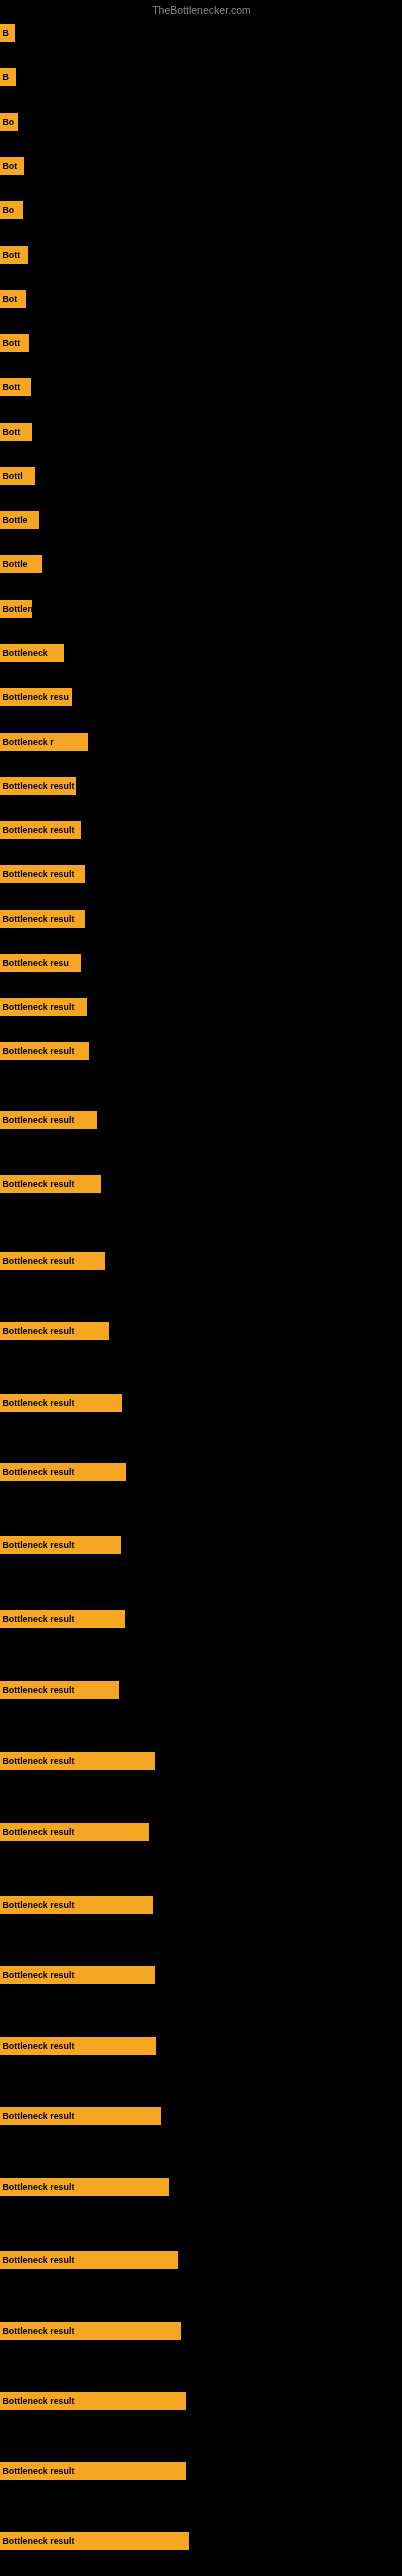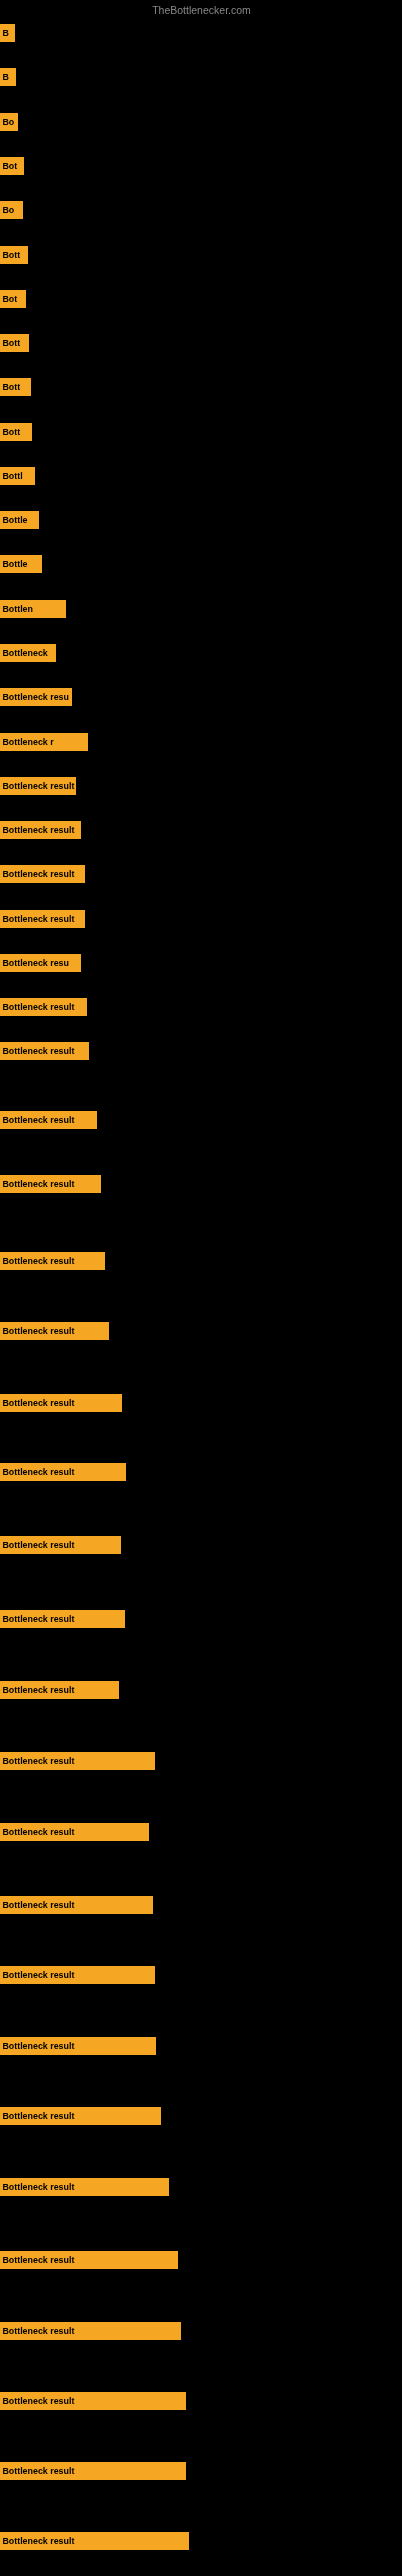--- a/index.html
+++ b/index.html
@@ -49,22 +49,22 @@
 <div class="bottleneck-bar" style="top: 157px; width: 24px;">Bot</div>
 <div class="bottleneck-bar" style="top: 201px; width: 22.5px;">Bo</div>
 <div class="bottleneck-bar" style="top: 246px; width: 28px;">Bott</div>
 <div class="bottleneck-bar" style="top: 290px; width: 26px;">Bot</div>
 <div class="bottleneck-bar" style="top: 334px; width: 29px;">Bott</div>
 <div class="bottleneck-bar" style="top: 378px; width: 31px;">Bott</div>
 <div class="bottleneck-bar" style="top: 423px; width: 32px;">Bott</div>
 <div class="bottleneck-bar" style="top: 467px; width: 35px;">Bottl</div>
 <div class="bottleneck-bar" style="top: 511px; width: 39px;">Bottle</div>
 <div class="bottleneck-bar" style="top: 555px; width: 42px;">Bottle</div>
-<div class="bottleneck-bar" style="top: 600px; width: 66px;">Bottlen</div>
-<div class="bottleneck-bar" style="top: 644px; width: 56px;">Bottleneck</div>
+<div class="bottleneck-bar" style="top: 600px; width: 32px;">Bottlen</div>
+<div class="bottleneck-bar" style="top: 644px; width: 64px;">Bottleneck</div>
 <div class="bottleneck-bar" style="top: 688px; width: 72px;">Bottleneck resu</div>
 <div class="bottleneck-bar" style="top: 733px; width: 88px;">Bottleneck r</div>
 <div class="bottleneck-bar" style="top: 777px; width: 76px;">Bottleneck result</div>
 <div class="bottleneck-bar" style="top: 821px; width: 81px;">Bottleneck result</div>
 <div class="bottleneck-bar" style="top: 865px; width: 85px;">Bottleneck result</div>
 <div class="bottleneck-bar" style="top: 910px; width: 85px;">Bottleneck result</div>
 <div class="bottleneck-bar" style="top: 954px; width: 81px;">Bottleneck resu</div>
 <div class="bottleneck-bar" style="top: 998px; width: 87px;">Bottleneck result</div>
 <div class="bottleneck-bar" style="top: 1042px; width: 89px;">Bottleneck result</div>
 <div class="bottleneck-bar" style="top: 1111px; width: 97px;">Bottleneck result</div>

